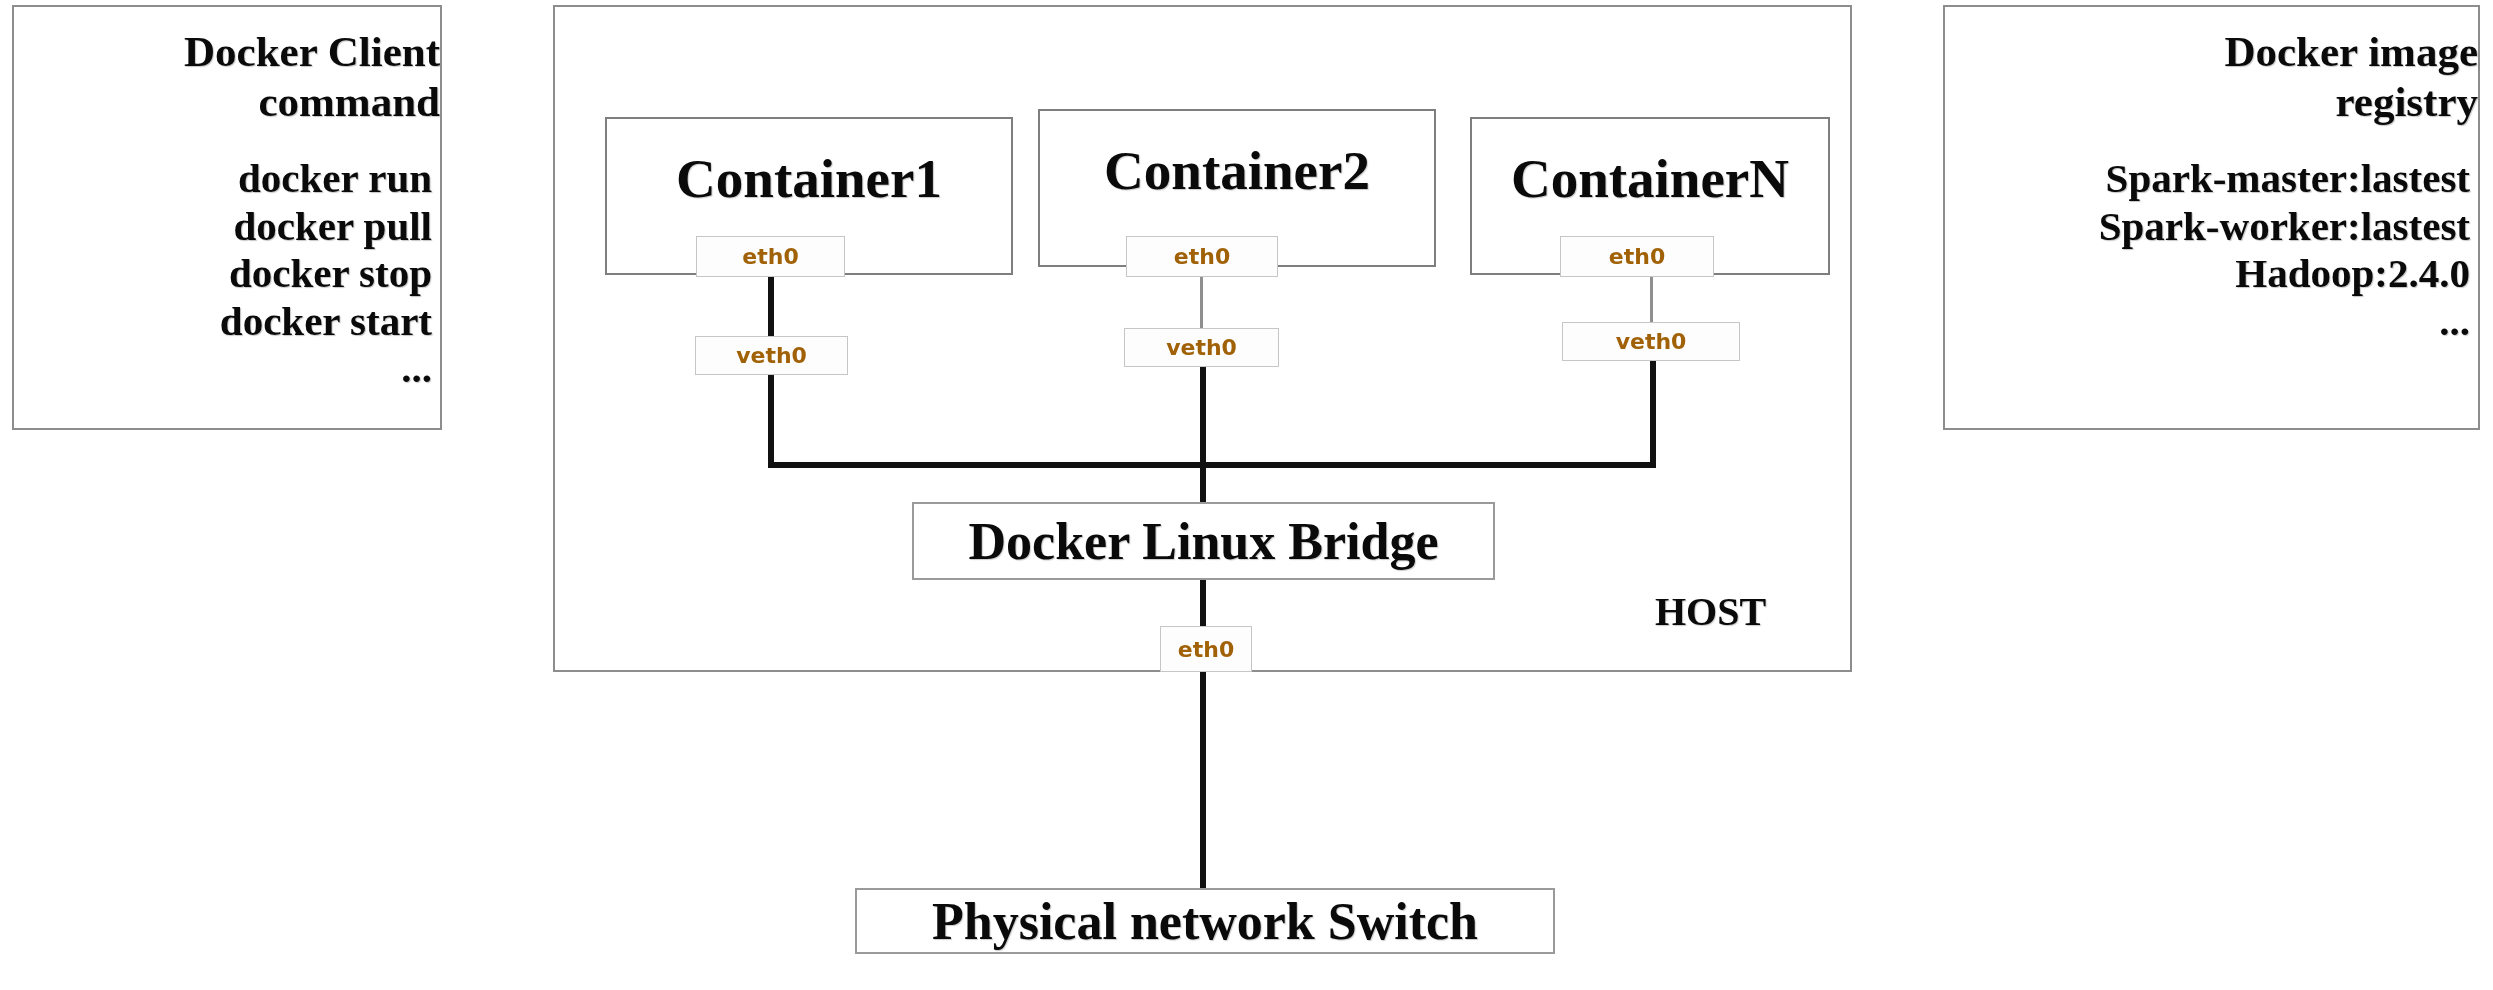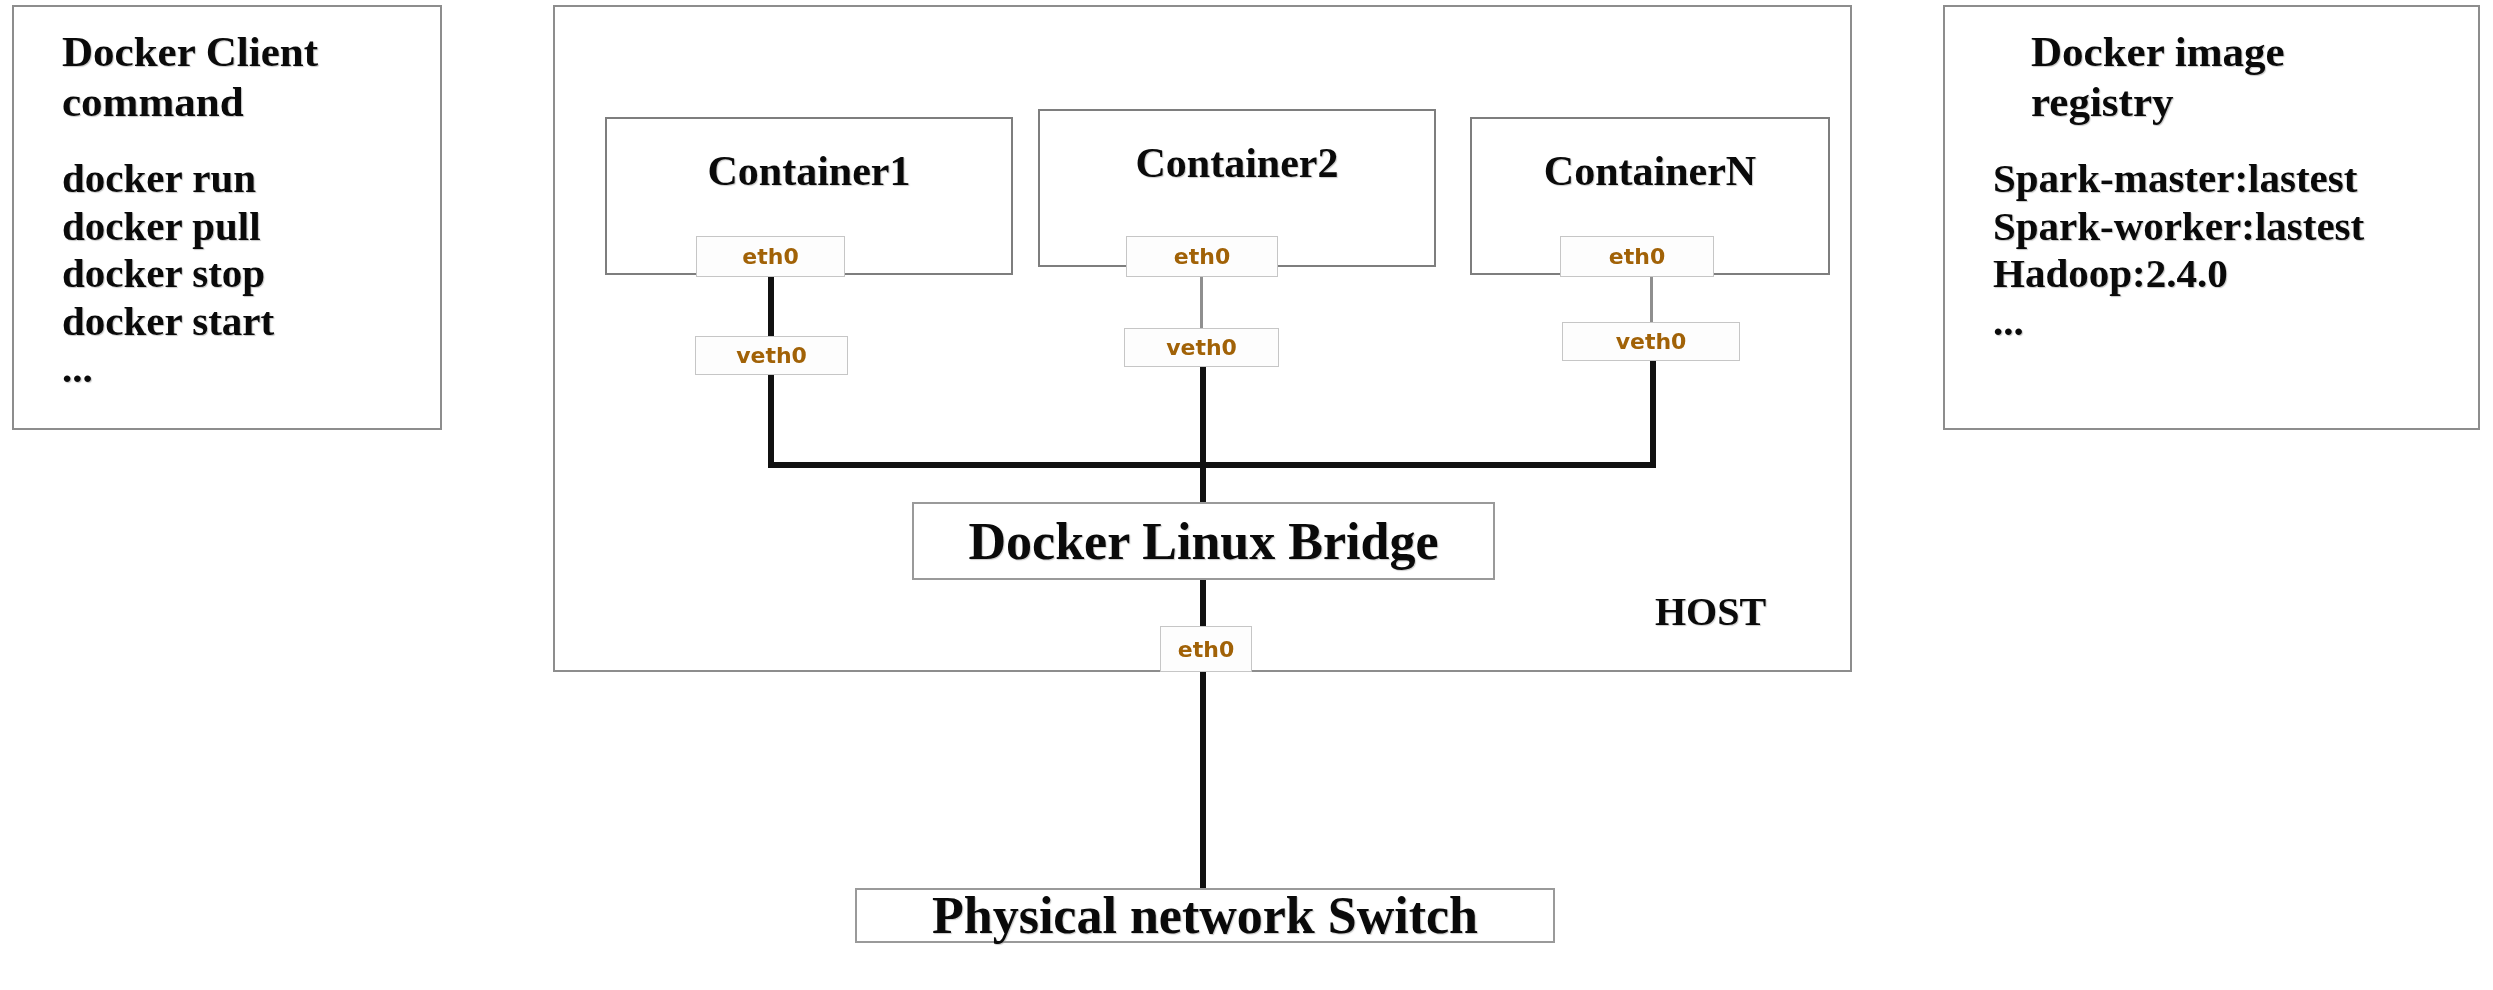--- a/index.html
+++ b/index.html
@@ -20,28 +20,27 @@
   }
 
   
   .panel {
     position: absolute;
     border: 2px solid #8d8d8d;
     background: #ffffff;
     box-sizing: border-box;
   }
   .panel-text {
-    text-align: left;
+    text-align: right;
     font-weight: bold;
     color: #0a0a0a;
     font-family: "Liberation Serif", "DejaVu Serif", serif;
     text-shadow: 1px 1px 1px rgba(150,150,150,0.55);
     line-height: 1.16;
     white-space: pre-line;
-    padding-left: 48px;
   }
 
   
   .side-panel-title {
     position: absolute;
     left: 0;
     right: 0;
     font-size: 43px;
   }
   .side-panel-body {
@@ -70,21 +69,21 @@
     border: 2px solid #7e7e7e;
     background: #ffffff;
     box-sizing: border-box;
   }
   .container-title {
     position: absolute;
     left: 0;
     right: 0;
     text-align: center;
     font-weight: bold;
-    font-size: 42px;
+    font-size: 55px;
     color: #0a0a0a;
     text-shadow: 1px 1px 1px rgba(150,150,150,0.5);
     font-family: "Liberation Serif", "DejaVu Serif", serif;
   }
 
   
   .nic {
     position: absolute;
     border: 1px solid #c6c6c6;
     background: #fdfdfd;
@@ -196,17 +195,17 @@
   <div class="wide-box" style="left:912px; top:502px; width:583px; height:78px;">
     <span>Docker Linux Bridge</span>
   </div>
 
   <div class="wire" style="left:1200px; top:578px; width:6px; height:52px;"></div>
 
   <div class="nic" style="left:1160px; top:626px; width:92px; height:46px;">eth0</div>
 
   <div class="wire" style="left:1200px; top:666px; width:6px; height:225px;"></div>
 
-  <div class="wide-box" style="left:855px; top:888px; width:700px; height:55px;">
+  <div class="wide-box" style="left:855px; top:888px; width:700px; height:66px;">
     <span>Physical network Switch</span>
   </div>
 
 </div>
 
 </body></html>

